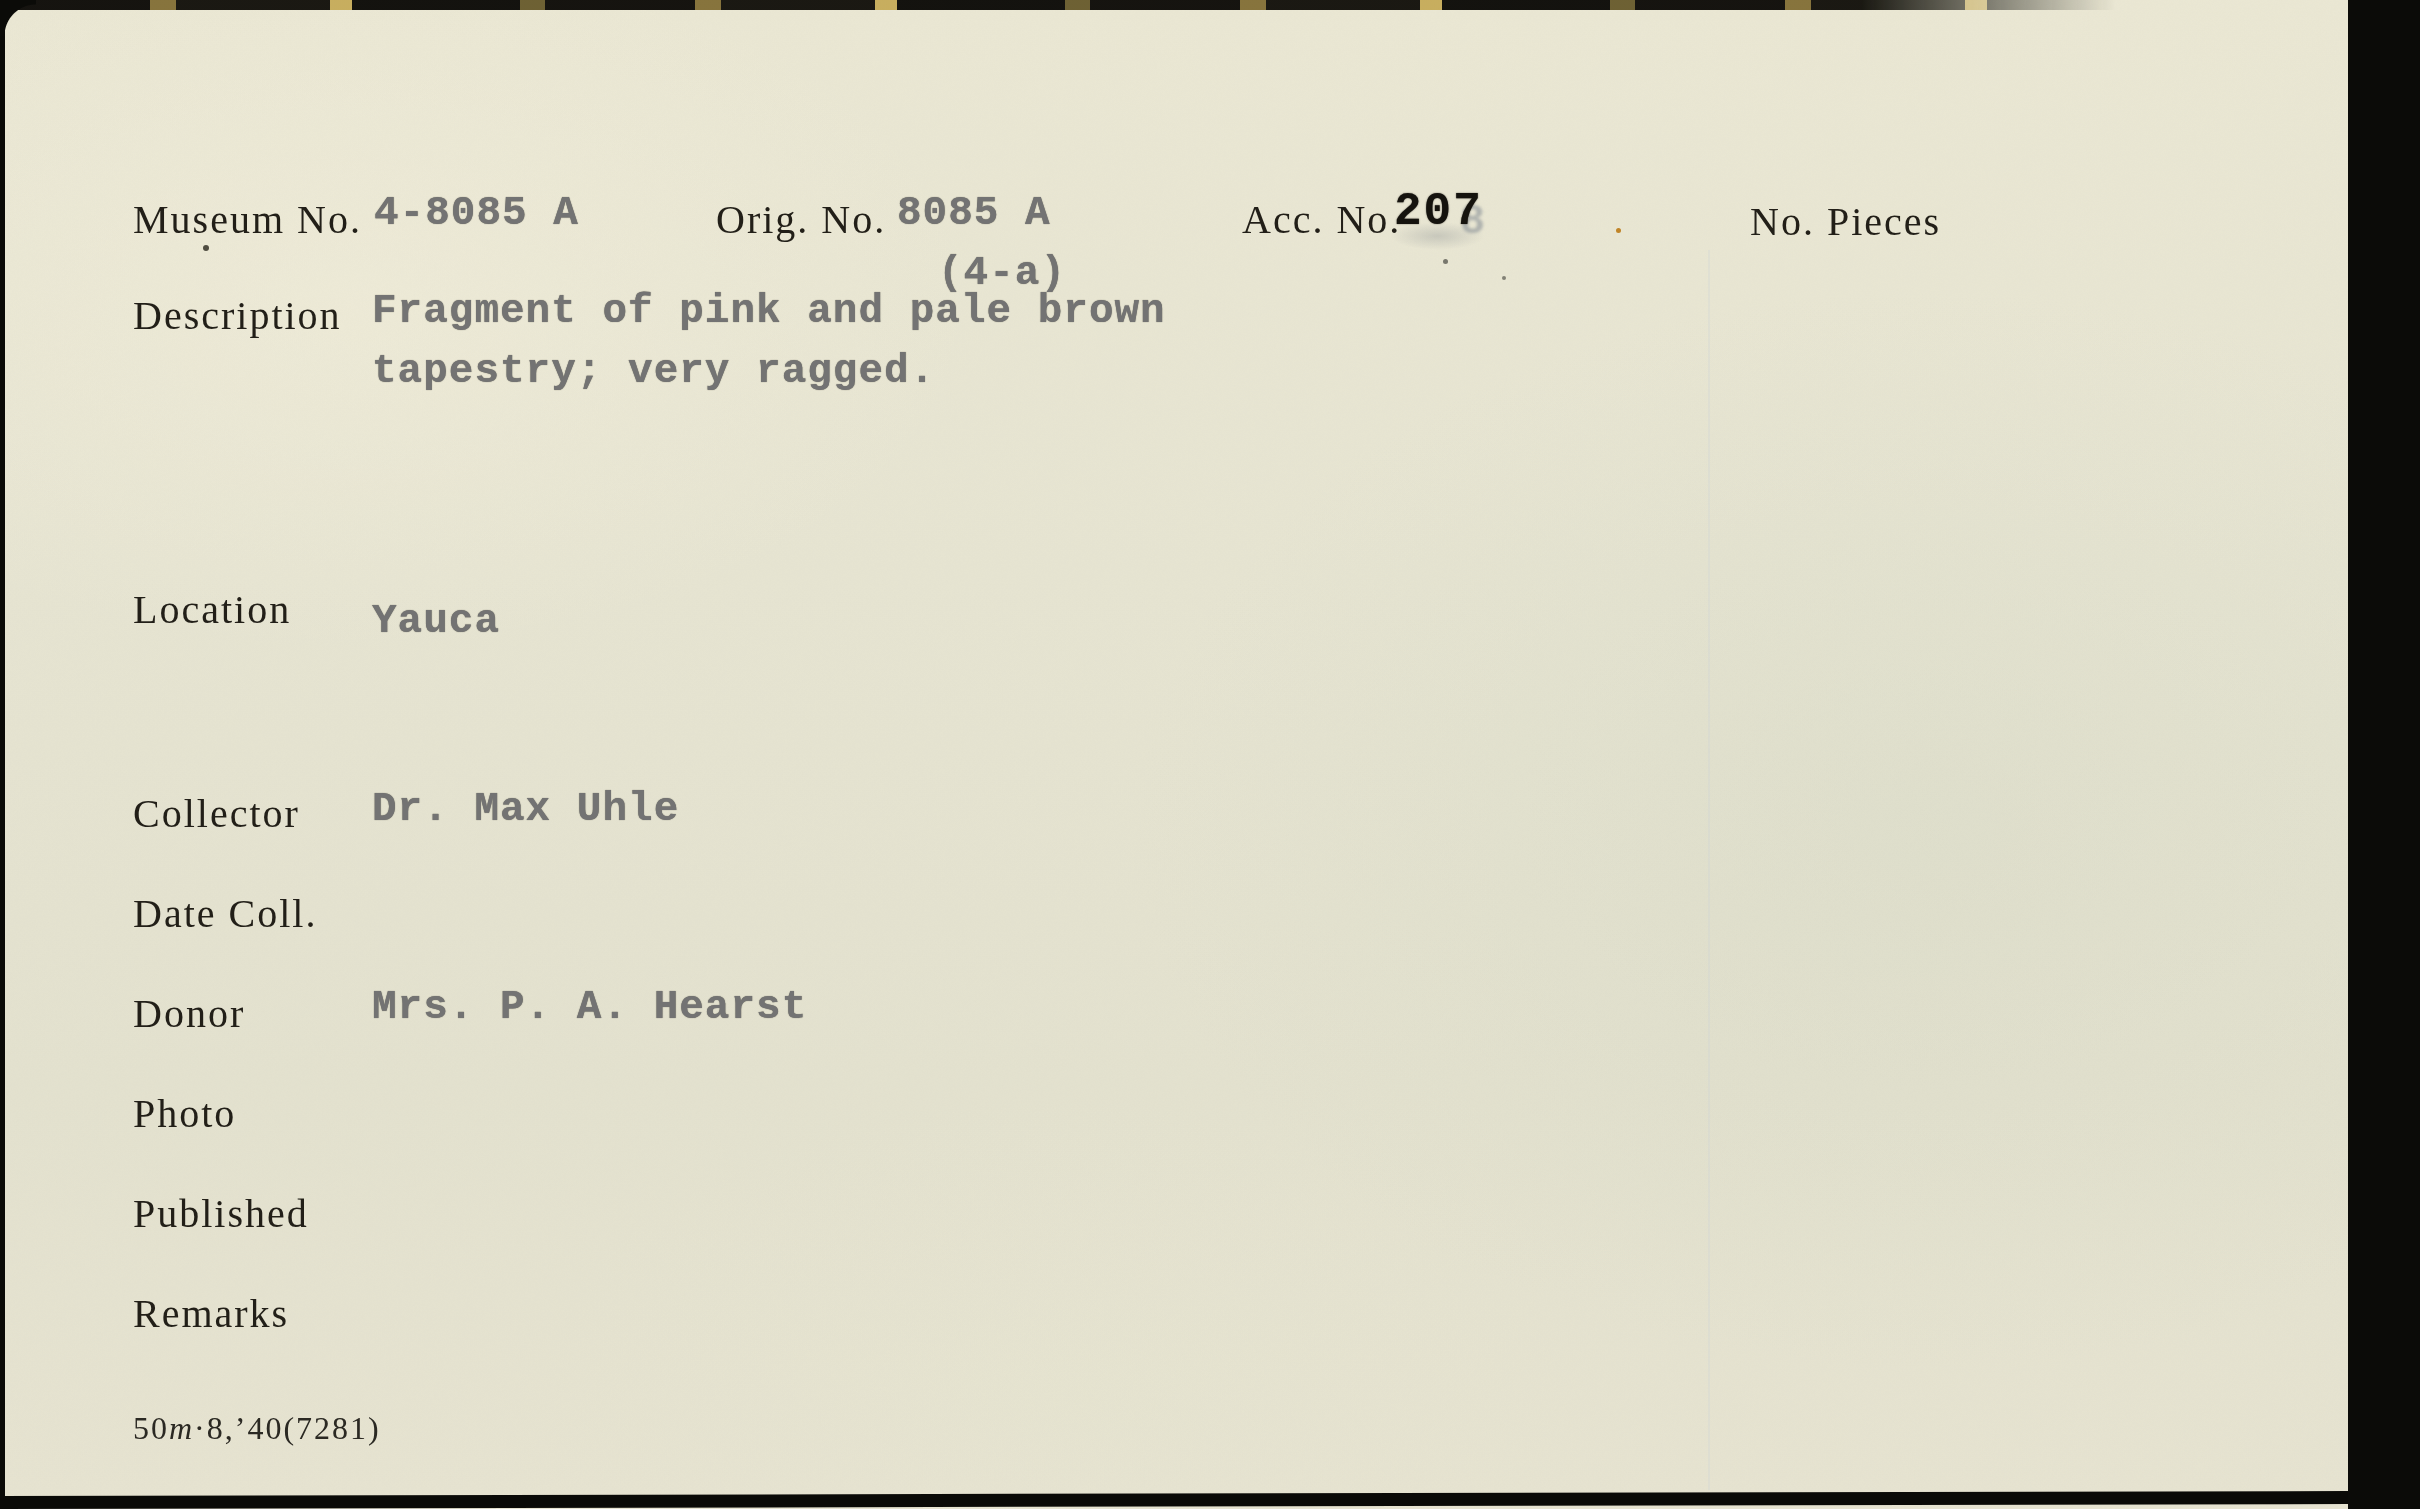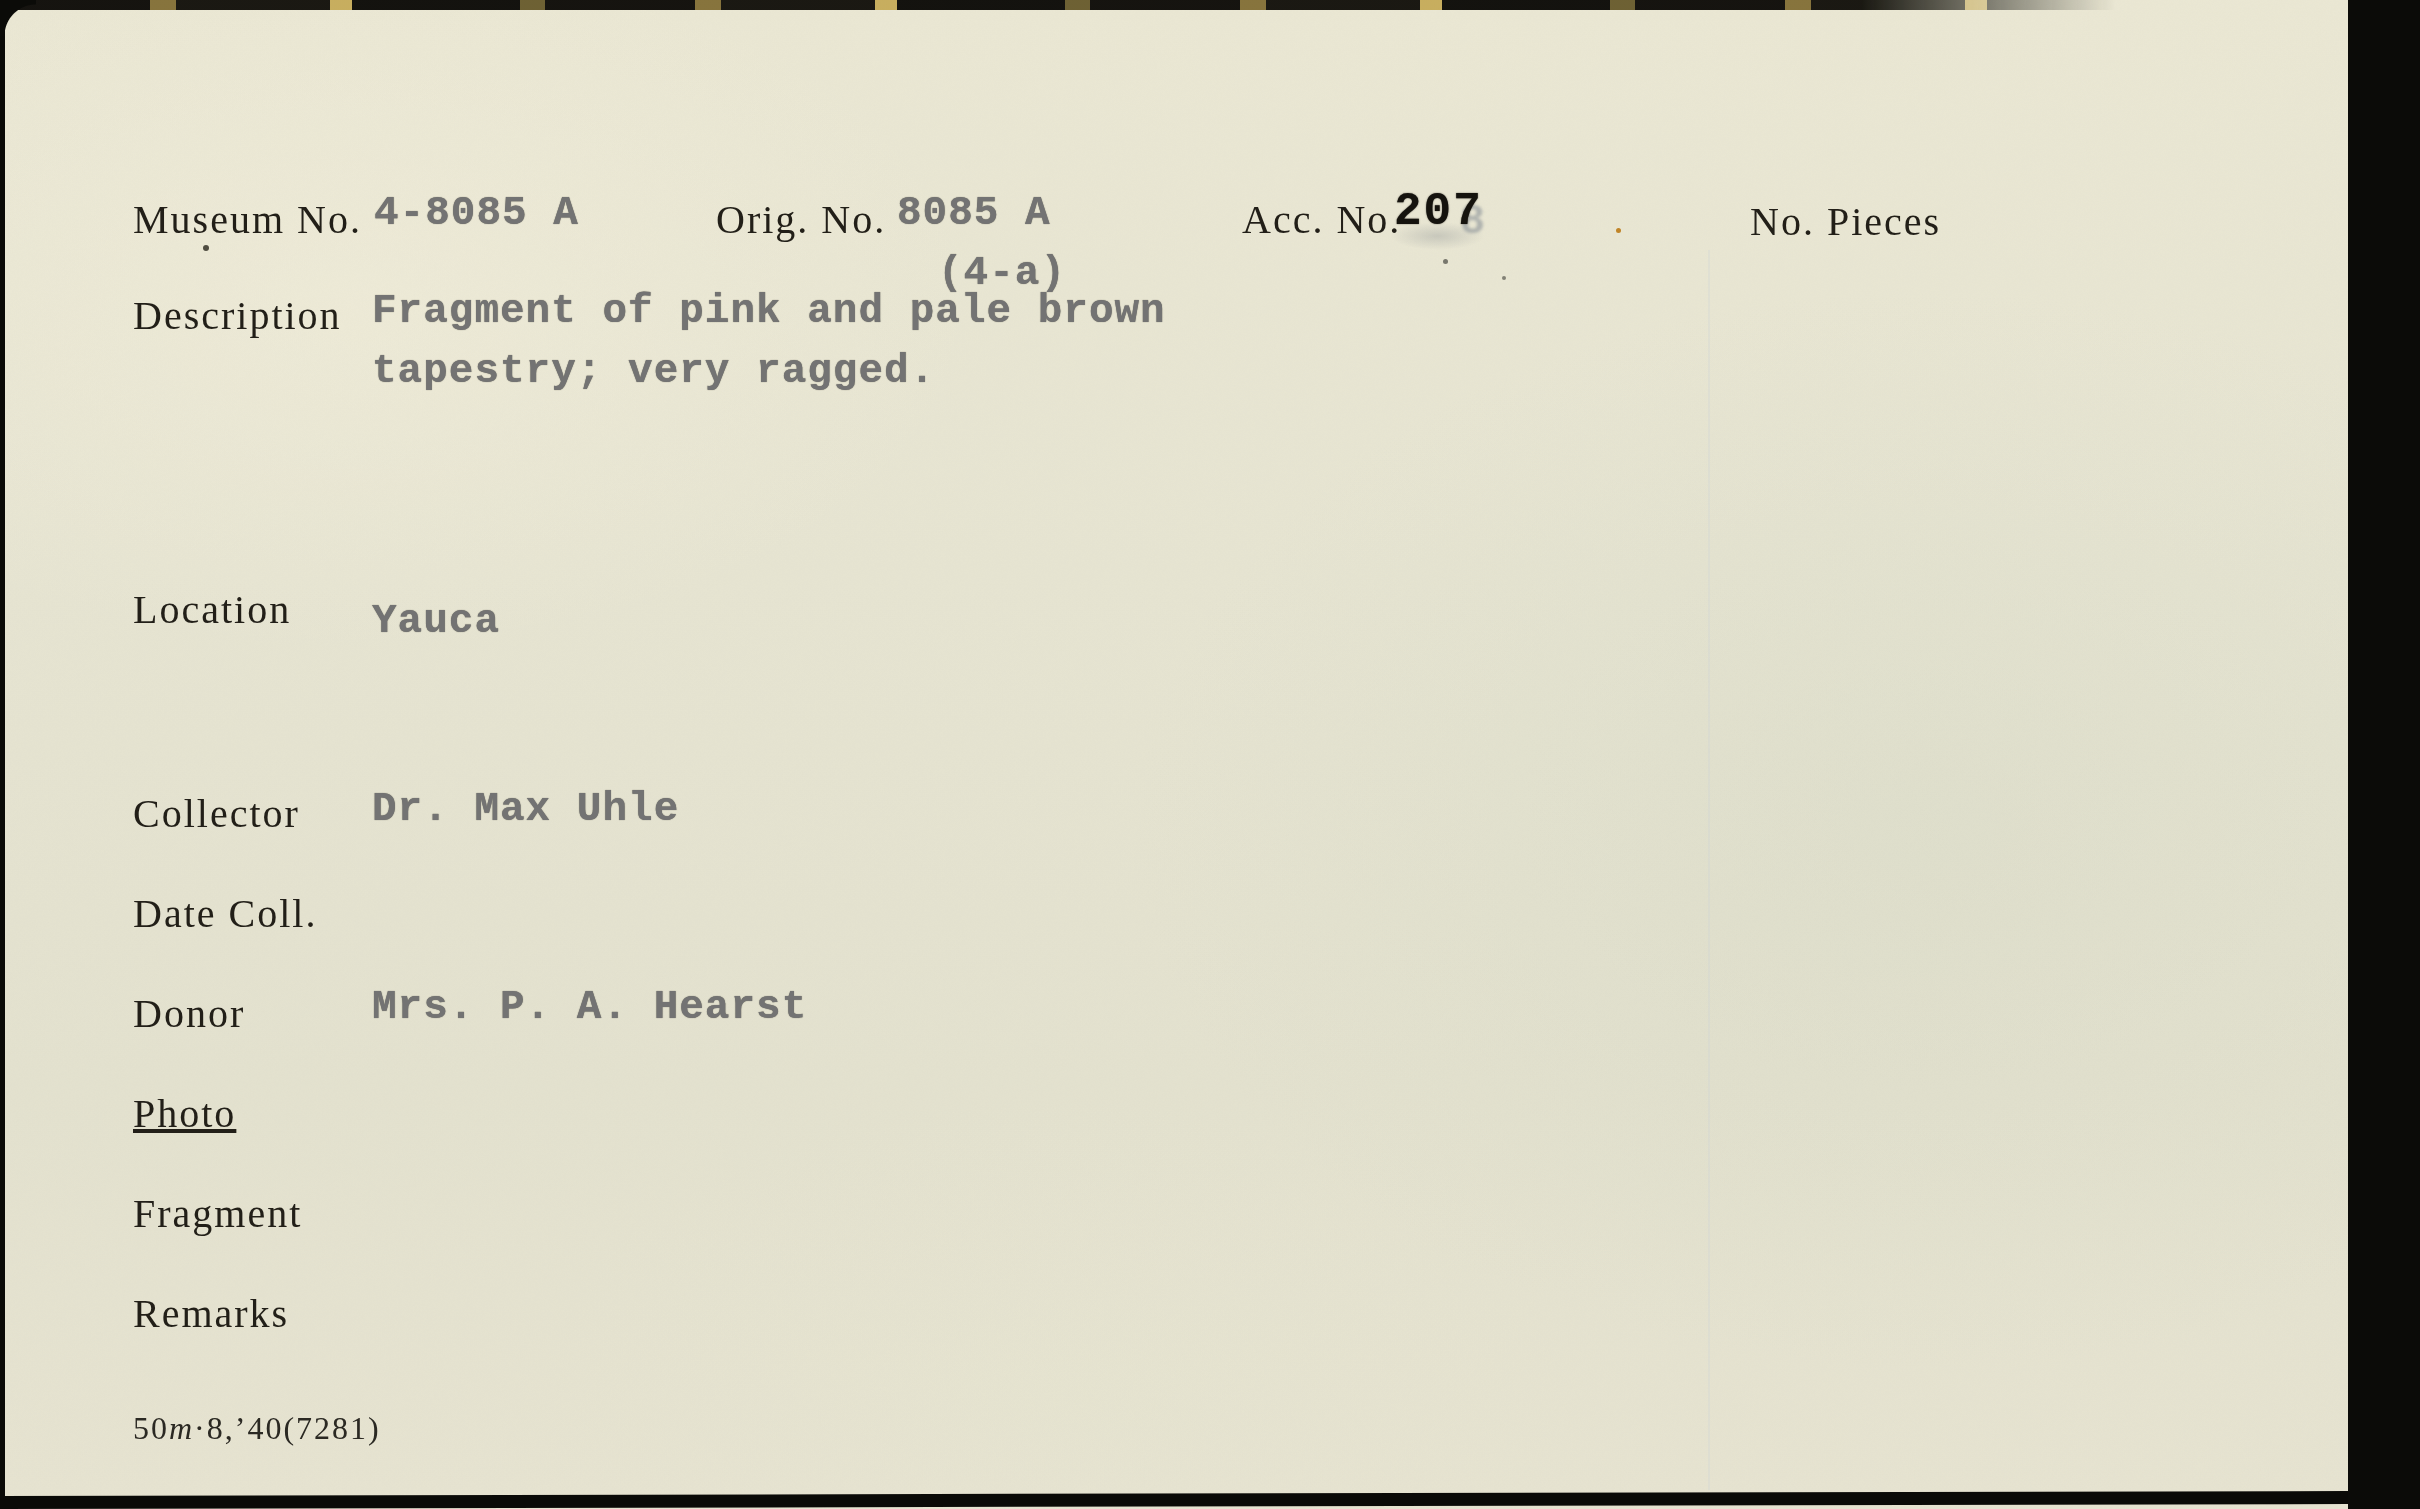--- a/index.html
+++ b/index.html
@@ -100,23 +100,23 @@
 
   <div class="lbl" style="left:133px;top:790px;">Collector</div>
   <div class="typed" style="left:372px;top:786px;">Dr. Max Uhle</div>
 
   <div class="lbl" style="left:133px;top:890px;">Date Coll.</div>
   <div class="typed" style="left:372px;top:890px;"></div>
 
   <div class="lbl" style="left:133px;top:990px;">Donor</div>
   <div class="typed" style="left:372px;top:984px;">Mrs. P. A. Hearst</div>
 
-  <div class="lbl" style="left:133px;top:1090px;text-decoration:underline;">Photo</div>
+  <div class="lbl" style="left:133px;top:1090px;">Photo</div>
   <div class="typed" style="left:372px;top:1090px;"></div>
 
-  <div class="lbl" style="left:133px;top:1190px;">Fragment</div>
+  <div class="lbl" style="left:133px;top:1190px;">Published</div>
   <div class="typed" style="left:372px;top:1190px;"></div>
 
   <div class="lbl" style="left:133px;top:1290px;">Remarks</div>
   <div class="typed" style="left:372px;top:1290px;"></div>
 
   <div class="footer"><span>50</span><span class="it">m</span><span>·8,’40(7281)</span></div>
 </div>
 
 </body></html>

